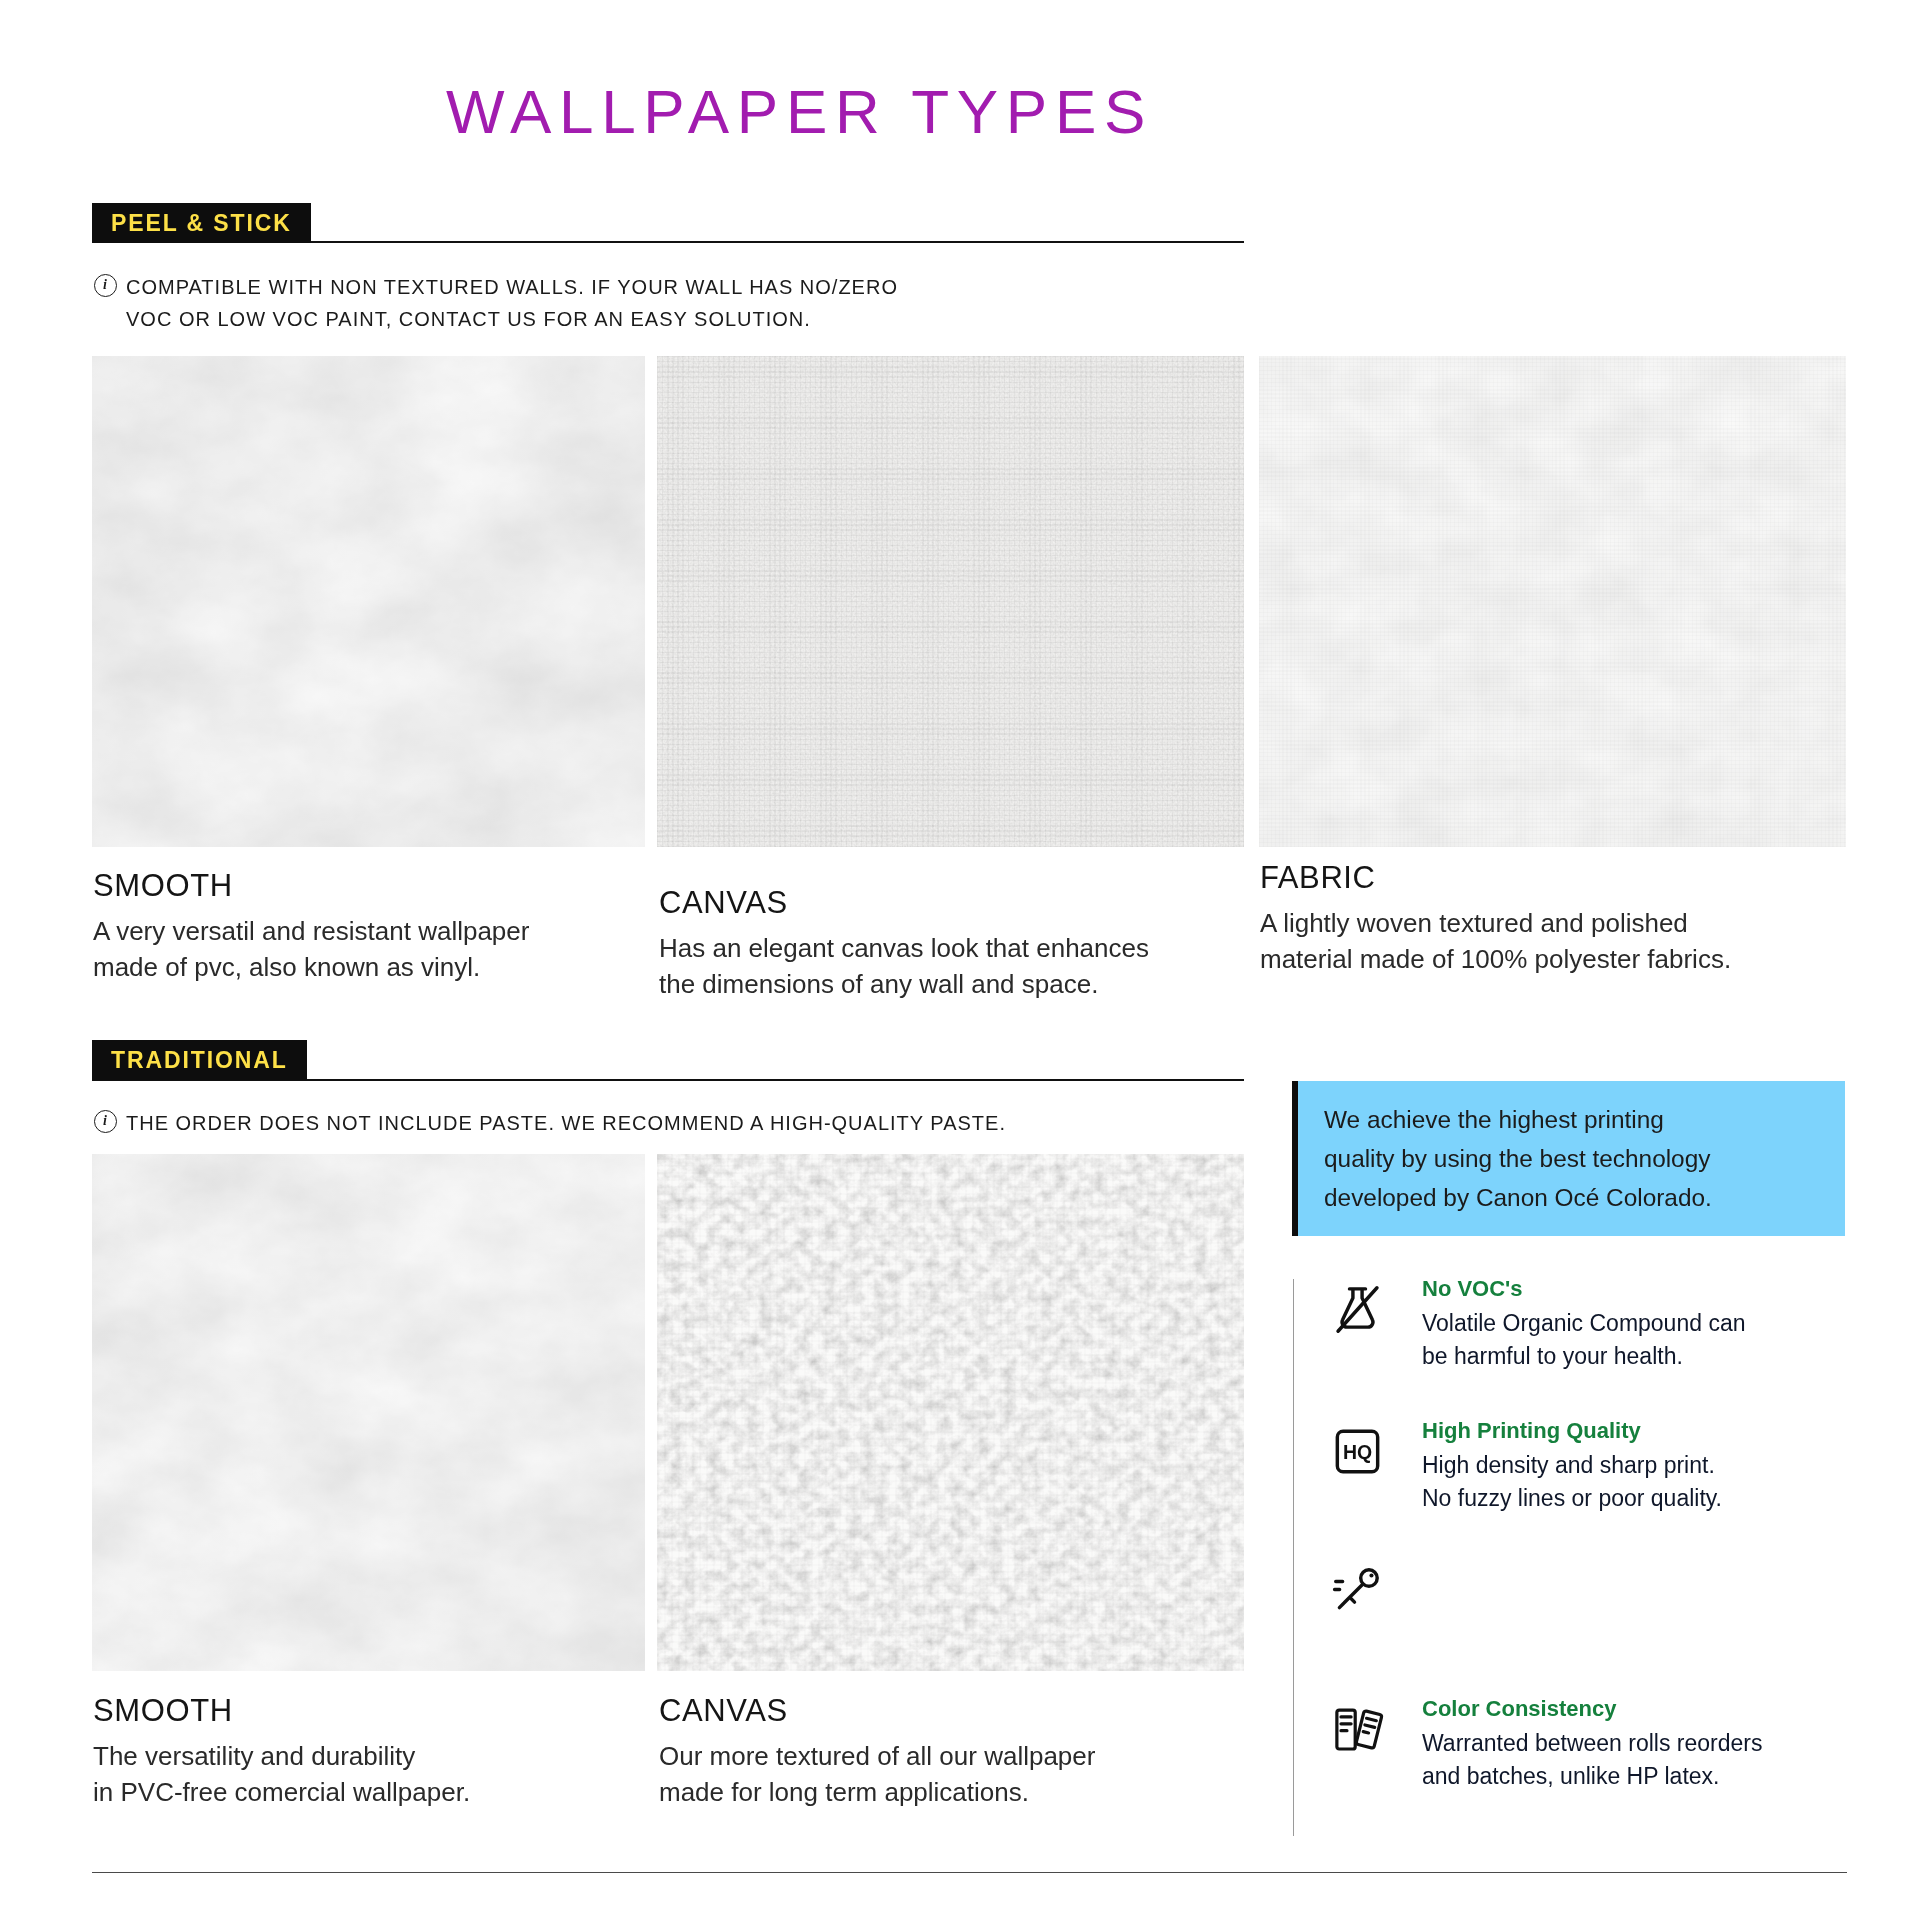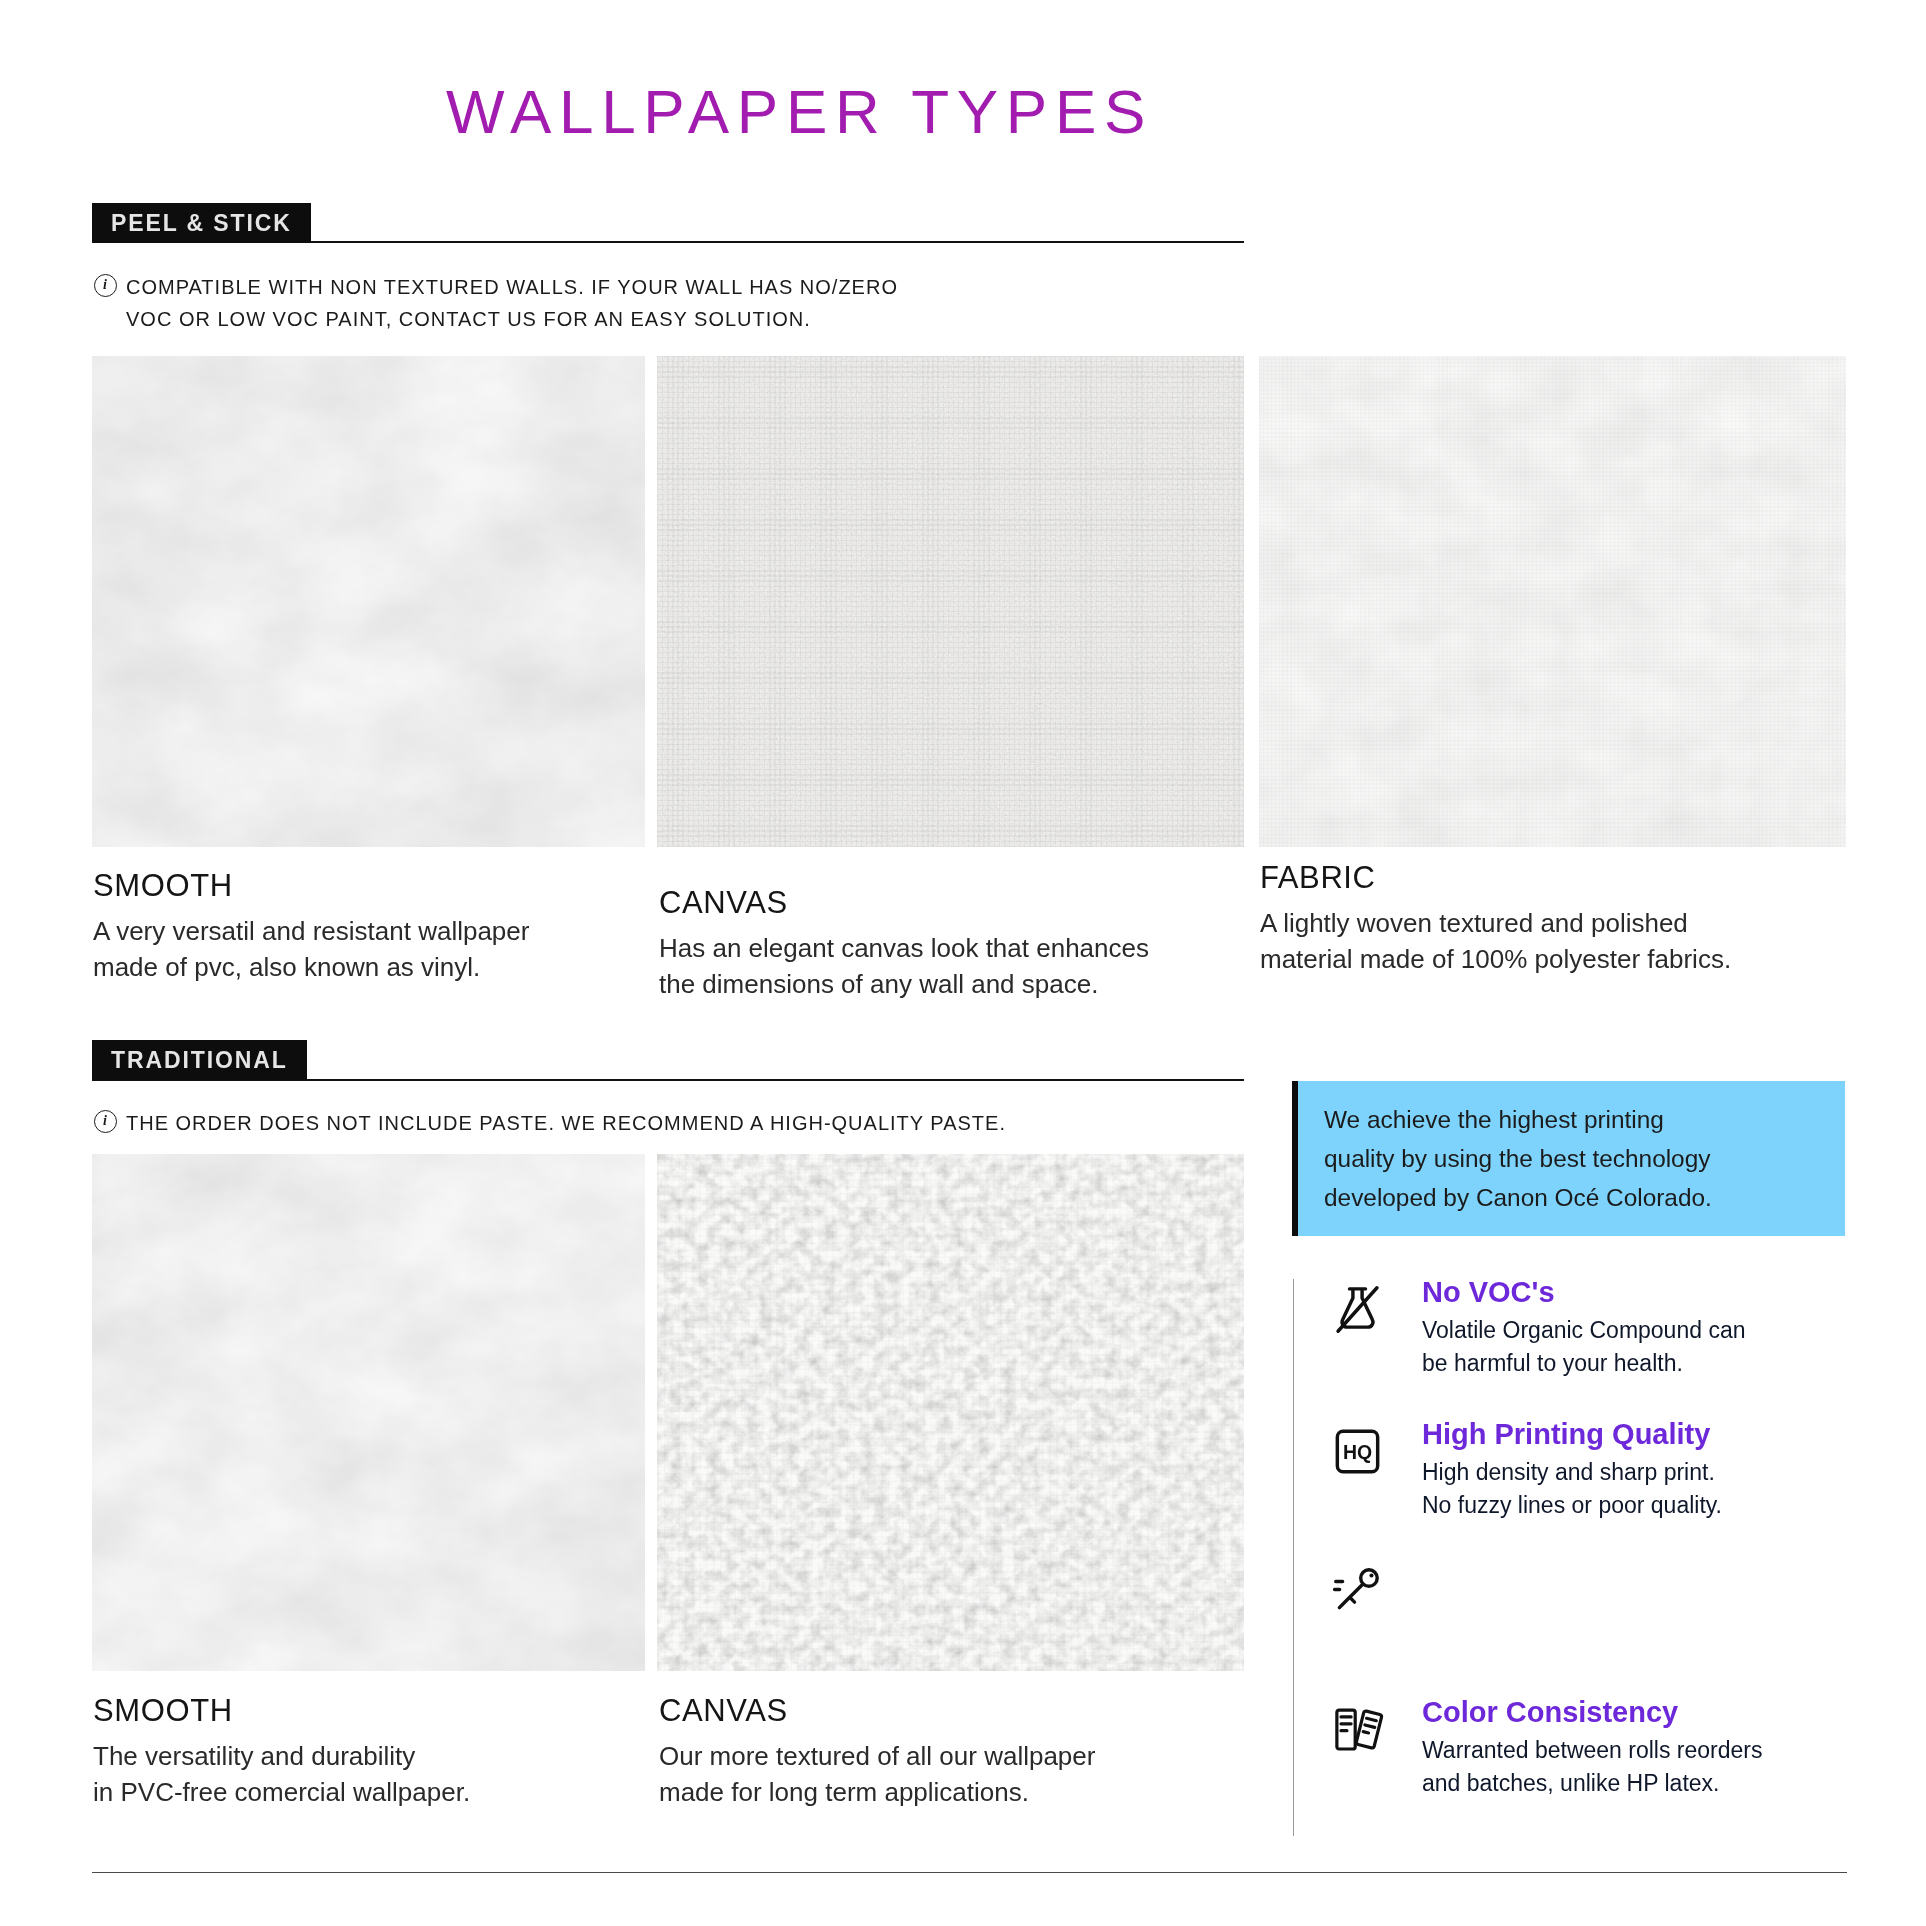--- a/index.html
+++ b/index.html
@@ -5,21 +5,21 @@
   *{box-sizing:border-box;margin:0;padding:0}
   html,body{width:1926px;height:1926px;background:#fff}
   body{font-family:"Liberation Sans",sans-serif;color:#1d1d1d}
   #page{position:relative;width:1926px;height:1926px;background:#fff;overflow:hidden}
 
   
   #title{position:absolute;top:76px;left:164px;width:1271px;text-align:center;
          font-size:62px;font-weight:500;letter-spacing:7.7px;color:#a21caf;white-space:nowrap}
 
   
-  .badge{position:absolute;background:#0d0d0d;color:#e5e5e5;font-weight:700;font-size:23px;
+  .badge{position:absolute;background:#0d0d0d;color:#fde047;font-weight:700;font-size:23px;
          letter-spacing:1.9px;display:flex;align-items:center;padding:0 19px;height:40px}
   #badge-ps{top:203px;left:92px}
   #badge-trad{top:1040px;left:92px}
   .rule{position:absolute;background:#111;height:1.9px}
   #rule-ps{top:241px;left:92px;width:1152px}
   #rule-trad{top:1079px;left:92px;width:1152px}
 
   
   .note{position:absolute;display:flex;align-items:flex-start;gap:9px;font-size:20px;
         letter-spacing:1px;color:#1b1b1b}
@@ -59,21 +59,21 @@
 
   
   #quality-box{position:absolute;top:1081px;left:1292px;width:553px;background:#7dd3fc;
      border-left:6.4px solid #0d0d0d;padding:19px 26px;font-size:24.4px;line-height:1.6;
      color:#1b1b1b;white-space:pre-line}
   #features-rule{position:absolute;top:1279px;left:1293px;width:1.3px;height:557px;background:#9a9a9a}
   .feature{position:absolute;left:1323px;display:flex;align-items:flex-start;gap:37px}
   .f-icon{flex:0 0 62px;height:62px;margin-top:2.6px;display:flex;align-items:center;justify-content:flex-end}
   .f-icon svg{width:55px;height:55px;color:#111}
   .f-text{width:424px}
-  .f-text h3{font-size:29px;font-weight:700;color:#6d28d9}
+  .f-text h3{font-size:22px;font-weight:700;color:#15803d}
   .f-text p{margin-top:5.1px;font-size:23px;line-height:1.42;color:#0f172a;white-space:pre-line}
   #feature-0{top:1276px}
   #feature-1{top:1418px}
   #feature-2{top:1556px}
   #feature-3{top:1696px}
 
   #bottom-rule{position:absolute;top:1872px;left:92px;width:1755px;height:1.3px;background:#4a4a4a}
 </style>
 </head>
 <body>

